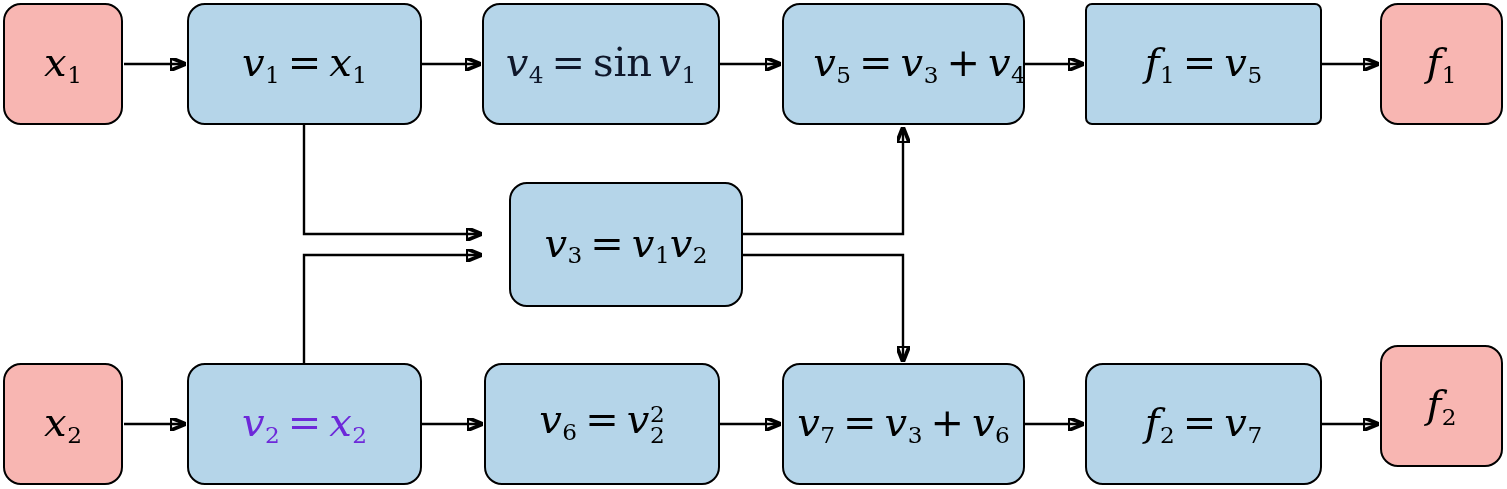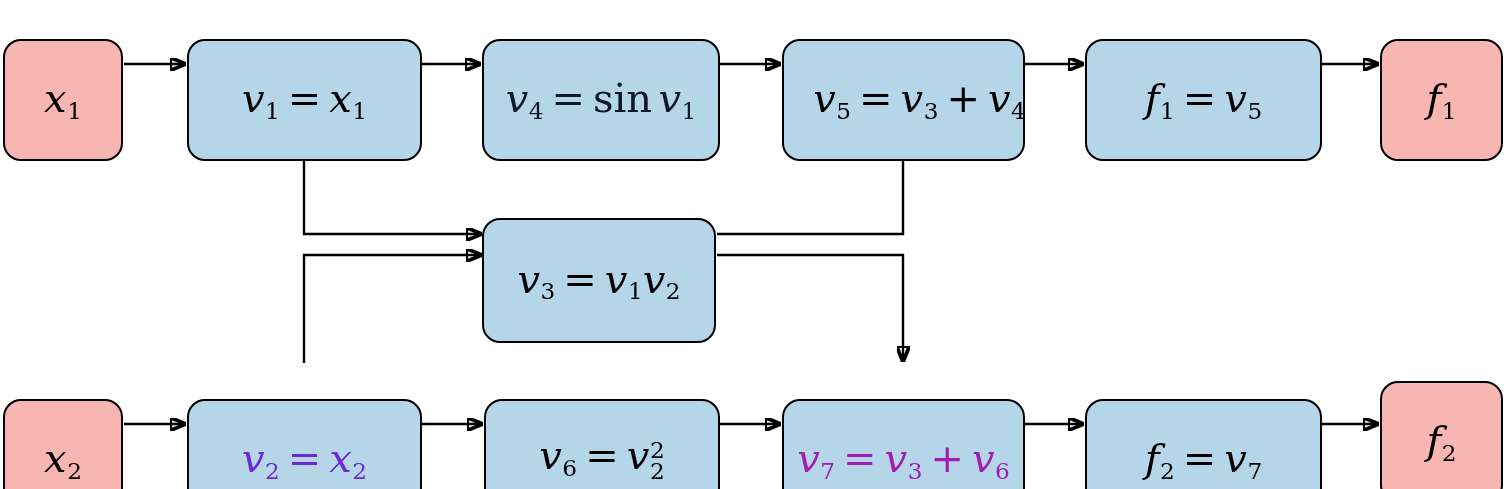--- a/index.html
+++ b/index.html
@@ -24,21 +24,20 @@
   }
   .node {
     position: absolute;
     box-sizing: border-box;
     border: 2.5px solid #000000;
     border-radius: 18px;
     display: flex;
     align-items: center;
     justify-content: center;
     line-height: 1;
-    margin-top: 36px;
   }
   .node .label {
     white-space: nowrap;
     font-size: 40px;
     color: #000000;
     transform: translateY(-2px);
   }
   .seg-var { font-style: italic; }
   .seg-sub {
     font-style: normal;
@@ -94,43 +93,43 @@
       </div>
       <div class="node node-op" style="left: 187px; top: 3px; width: 235px; height: 122px; background: rgb(181, 213, 233); border-color: rgb(0, 0, 0);">
         <span class="label" style="color: rgb(0, 0, 0);"><span class="seg-var">v</span><span class="seg-sub">1</span><span class="seg-op">=</span><span class="seg-var">x</span><span class="seg-sub">1</span></span>
       </div>
       <div class="node node-op" style="left: 482px; top: 3px; width: 238px; height: 122px; background: rgb(181, 213, 233); border-color: rgb(0, 0, 0);">
         <span class="label" style="color: #0f172a;"><span class="seg-var">v</span><span class="seg-sub">4</span><span class="seg-op">=</span><span class="seg-fn">sin</span><span class="seg-var">v</span><span class="seg-sub">1</span></span>
       </div>
       <div class="node node-op" style="left: 782px; top: 3px; width: 243px; height: 122px; background: rgb(181, 213, 233); border-color: rgb(0, 0, 0); padding-left: 32px;">
         <span class="label" style="color: rgb(0, 0, 0);"><span class="seg-var">v</span><span class="seg-sub">5</span><span class="seg-op">=</span><span class="seg-var">v</span><span class="seg-sub">3</span><span class="seg-op">+</span><span class="seg-var">v</span><span class="seg-sub">4</span></span>
       </div>
-      <div class="node node-op" style="left: 1085px; top: 3px; width: 237px; height: 122px; background: rgb(181, 213, 233); border-color: rgb(0, 0, 0);">
+      <div class="node node-op" style="left: 1085px; top: 3px; width: 237px; height: 122px; background: rgb(181, 213, 233); border-color: rgb(0, 0, 0); border-radius: 7px;">
         <span class="label" style="color: rgb(0, 0, 0);"><span class="seg-var">f</span><span class="seg-sub">1</span><span class="seg-op">=</span><span class="seg-var">v</span><span class="seg-sub">5</span></span>
       </div>
       <div class="node node-io" style="left: 1380px; top: 3px; width: 123px; height: 122px; background: rgb(248, 182, 178); border-color: rgb(0, 0, 0);">
         <span class="label" style="color: rgb(0, 0, 0);"><span class="seg-var">f</span><span class="seg-sub">1</span></span>
       </div>
-      <div class="node node-op" style="left: 482px; top: 182px; width: 234px; height: 125px; background: rgb(181, 213, 233); border-color: rgb(0, 0, 0);">
+      <div class="node node-op" style="left: 509px; top: 182px; width: 234px; height: 125px; background: rgb(181, 213, 233); border-color: rgb(0, 0, 0);">
         <span class="label" style="color: rgb(0, 0, 0);"><span class="seg-var">v</span><span class="seg-sub">3</span><span class="seg-op">=</span><span class="seg-var">v</span><span class="seg-sub">1</span><span class="seg-var">v</span><span class="seg-sub">2</span></span>
       </div>
       <div class="node node-io" style="left: 3px; top: 363px; width: 120px; height: 122px; background: rgb(248, 182, 178); border-color: rgb(0, 0, 0);">
         <span class="label" style="color: rgb(0, 0, 0); text-align: center;"><span class="seg-var">x</span><span class="seg-sub">2</span></span>
       </div>
       <div class="node node-op" style="left: 187px; top: 363px; width: 235px; height: 122px; background: rgb(181, 213, 233); border-color: rgb(0, 0, 0);">
         <span class="label" style="color: #6d28d9;"><span class="seg-var">v</span><span class="seg-sub">2</span><span class="seg-op">=</span><span class="seg-var">x</span><span class="seg-sub">2</span></span>
       </div>
       <div class="node node-op" style="left: 484px; top: 363px; width: 236px; height: 122px; background: rgb(181, 213, 233); border-color: rgb(0, 0, 0);">
         <span class="label" style="color: rgb(0, 0, 0); text-align: right;"><span class="seg-var">v</span><span class="seg-sub">6</span><span class="seg-op">=</span><span class="seg-var">v</span><span class="seg-stack">
             <span>2</span>
             <span>2</span>
           </span></span>
       </div>
       <div class="node node-op" style="left: 782px; top: 363px; width: 243px; height: 122px; background: rgb(181, 213, 233); border-color: rgb(0, 0, 0);">
-        <span class="label" style="color: #a21caf;"><span class="seg-var">v</span><span class="seg-sub">7</span><span class="seg-op">=</span><span class="seg-var">v</span><span class="seg-sub">3</span><span class="seg-op">+</span><span class="seg-var">v</span><span class="seg-sub">6</span></span>
+        <span class="label" style="color: #000000;"><span class="seg-var">v</span><span class="seg-sub">7</span><span class="seg-op">=</span><span class="seg-var">v</span><span class="seg-sub">3</span><span class="seg-op">+</span><span class="seg-var">v</span><span class="seg-sub">6</span></span>
       </div>
       <div class="node node-op" style="left: 1085px; top: 363px; width: 237px; height: 122px; background: rgb(181, 213, 233); border-color: rgb(0, 0, 0);">
         <span class="label" style="color: rgb(0, 0, 0);"><span class="seg-var">f</span><span class="seg-sub">2</span><span class="seg-op">=</span><span class="seg-var">v</span><span class="seg-sub">7</span></span>
       </div>
       <div class="node node-io" style="left: 1380px; top: 345px; width: 123px; height: 122px; background: rgb(248, 182, 178); border-color: rgb(0, 0, 0);">
         <span class="label" style="color: rgb(0, 0, 0);"><span class="seg-var">f</span><span class="seg-sub">2</span></span>
       </div>
     </div>
 </div>
 

